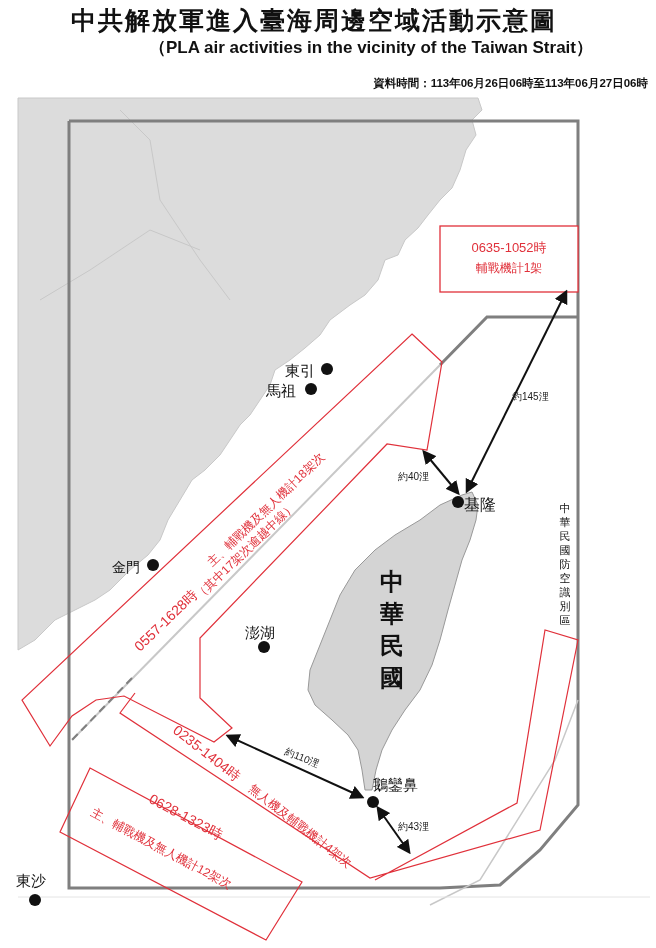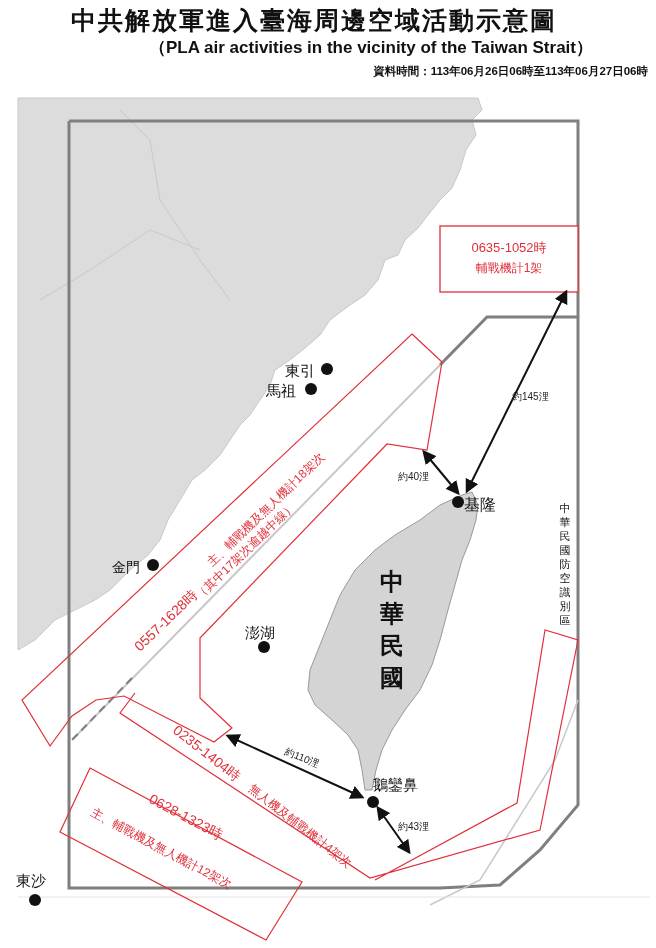--- a/index.html
+++ b/index.html
@@ -1,19 +1,19 @@
 <!DOCTYPE html>
 <html><head>
 <meta charset="utf-8">
 <style>
   html,body{margin:0;padding:0;background:#fff;}
   body{width:656px;height:948px;position:relative;overflow:hidden;font-family:"DejaVu Serif",serif;}
   .title{position:absolute;left:0;top:4px;width:628px;text-align:center;font-size:25px;font-weight:bold;color:#111;letter-spacing:2px;font-family:"DejaVu Serif",serif;}
   .subtitle{position:absolute;left:0;top:36px;width:656px;text-align:center;font-size:17px;font-weight:bold;color:#111;font-family:"Liberation Sans",sans-serif;margin-left:43px;}
-  .datatime{position:absolute;right:8px;top:64px;font-size:11.5px;font-weight:bold;color:#111;font-family:"Liberation Sans",sans-serif;}
+  .datatime{position:absolute;right:8px;top:76px;font-size:11.5px;font-weight:bold;color:#111;font-family:"Liberation Sans",sans-serif;}
   svg{position:absolute;left:0;top:0;}
   .red{fill:#e0303a;font-family:"Liberation Sans",sans-serif;}
   .lbl{fill:#111;font-family:"DejaVu Serif",serif;}
   .dist{fill:#222;font-family:"Liberation Sans",sans-serif;font-size:10px;}
 </style>
 </head>
 <body>
 
 <div class="title">中共解放軍進入臺海周邊空域活動示意圖</div>
 <div class="subtitle">（PLA air activities in the vicinity of the Taiwan Strait）</div>

